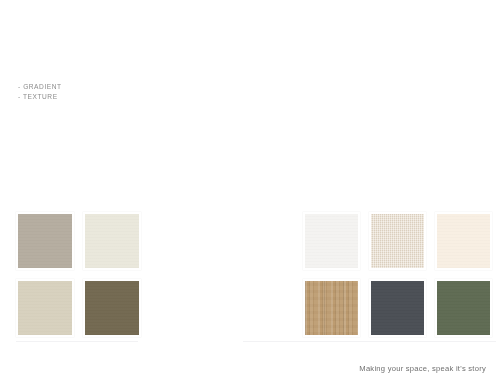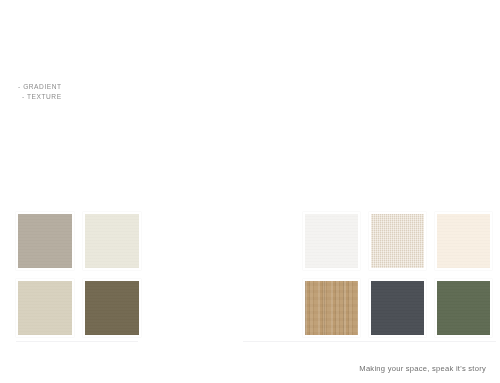--- a/index.html
+++ b/index.html
@@ -11,21 +11,20 @@
     height: 383px;
     background: #ffffff;
     font-family: "Liberation Sans", sans-serif;
     overflow: hidden;
   }
   .slide {
     position: relative;
     width: 500px;
     height: 383px;
     background: #ffffff;
-    text-align: right;
   }
 
   
   .legend {
     position: absolute;
     left: 18px;
     top: 82px;
     line-height: 1.55;
   }
   .legend-item {

